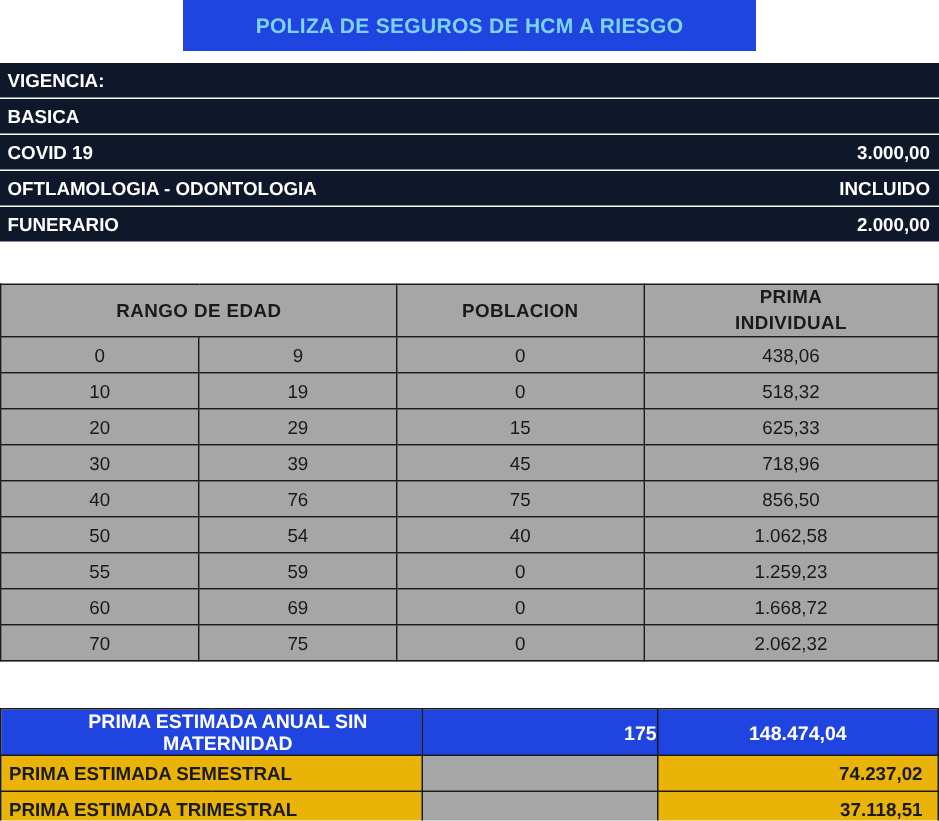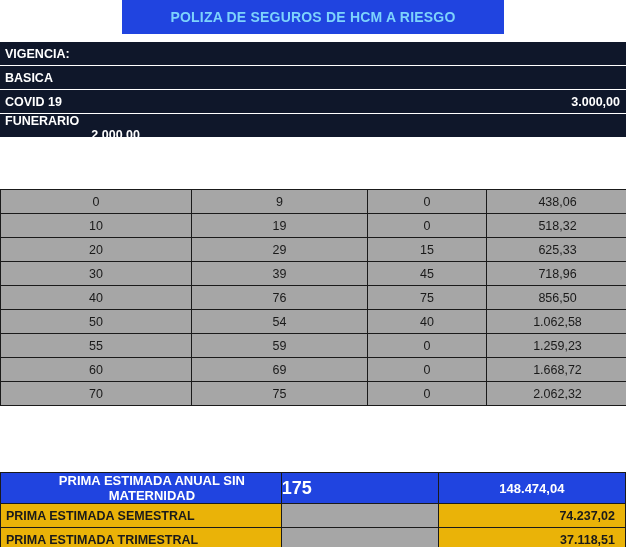--- a/index.html
+++ b/index.html
@@ -52,21 +52,21 @@
     top: 42px;
     width: 626px;
     background: #0f172a;
   }
   .info-row {
     display: flex;
     height: 23px;
     align-items: stretch;
     border-bottom: 1px solid #ffffff;
   }
-  .info-row:last-child { border-bottom: none; flex-direction: column; }
+  .info-row:last-child { border-bottom: none; }
   .info-label {
     flex: 1 1 auto;
     color: #ffffff;
     font-weight: bold;
     font-size: 12.5px;
     display: flex;
     align-items: center;
     padding-left: 5px;
     box-sizing: border-box;
   }
@@ -137,21 +137,21 @@
     background: #2044e0;
     color: #ffffff;
     font-weight: bold;
     height: 26px;
   }
   .tot-main .lbl {
     text-align: center;
     padding-left: 22px;
     font-size: 13px;
   }
-  .tot-main .ctr { text-align: left; font-size: 18px;}
+  .tot-main .ctr { text-align: right; font-size: 13px;}
   .tot-main .val { text-align: center; font-size: 13px; margin-top: 24px;}
   .tot-sub td {
     background: #eab308;
     color: #1a1a1a;
     font-weight: bold;
   }
   .tot-sub .lbl {
     text-align: left;
     padding-left: 5px;
   }
@@ -176,27 +176,39 @@
       <div class="info-value"></div>
     </div>
     <div class="info-row">
       <div class="info-label">BASICA</div>
     </div>
     <div class="info-row">
       <div class="info-label">COVID 19</div>
       <div class="info-value">3.000,00</div>
     </div>
     <div class="info-row">
+      <div class="info-label">OFTLAMOLOGIA - ODONTOLOGIA</div>
+      <div class="info-value">INCLUIDO</div>
+    </div>
+    <div class="info-row">
       <div class="info-label">FUNERARIO</div>
       <div class="info-value">2.000,00</div>
     </div>
   </div>
 
   <table class="main-table">
     <tbody>
+        <tr>
+      <th class="hdr hdr-tall col-a" colspan="2">RANGO DE EDAD</th>
+      <th class="hdr hdr-tall col-c">POBLACION</th>
+      <th class="hdr hdr-tall col-d prima-ind-hdr">
+        <div>PRIMA</div>
+        <div>INDIVIDUAL</div>
+      </th>
+    </tr>
 
     <tr>
       <td class="col-a">0</td>
       <td class="col-b">9</td>
       <td class="col-c">0</td>
       <td class="col-d num-right">438,06</td>
     </tr>
     <tr>
       <td class="col-a">10</td>
       <td class="col-b">19</td>

